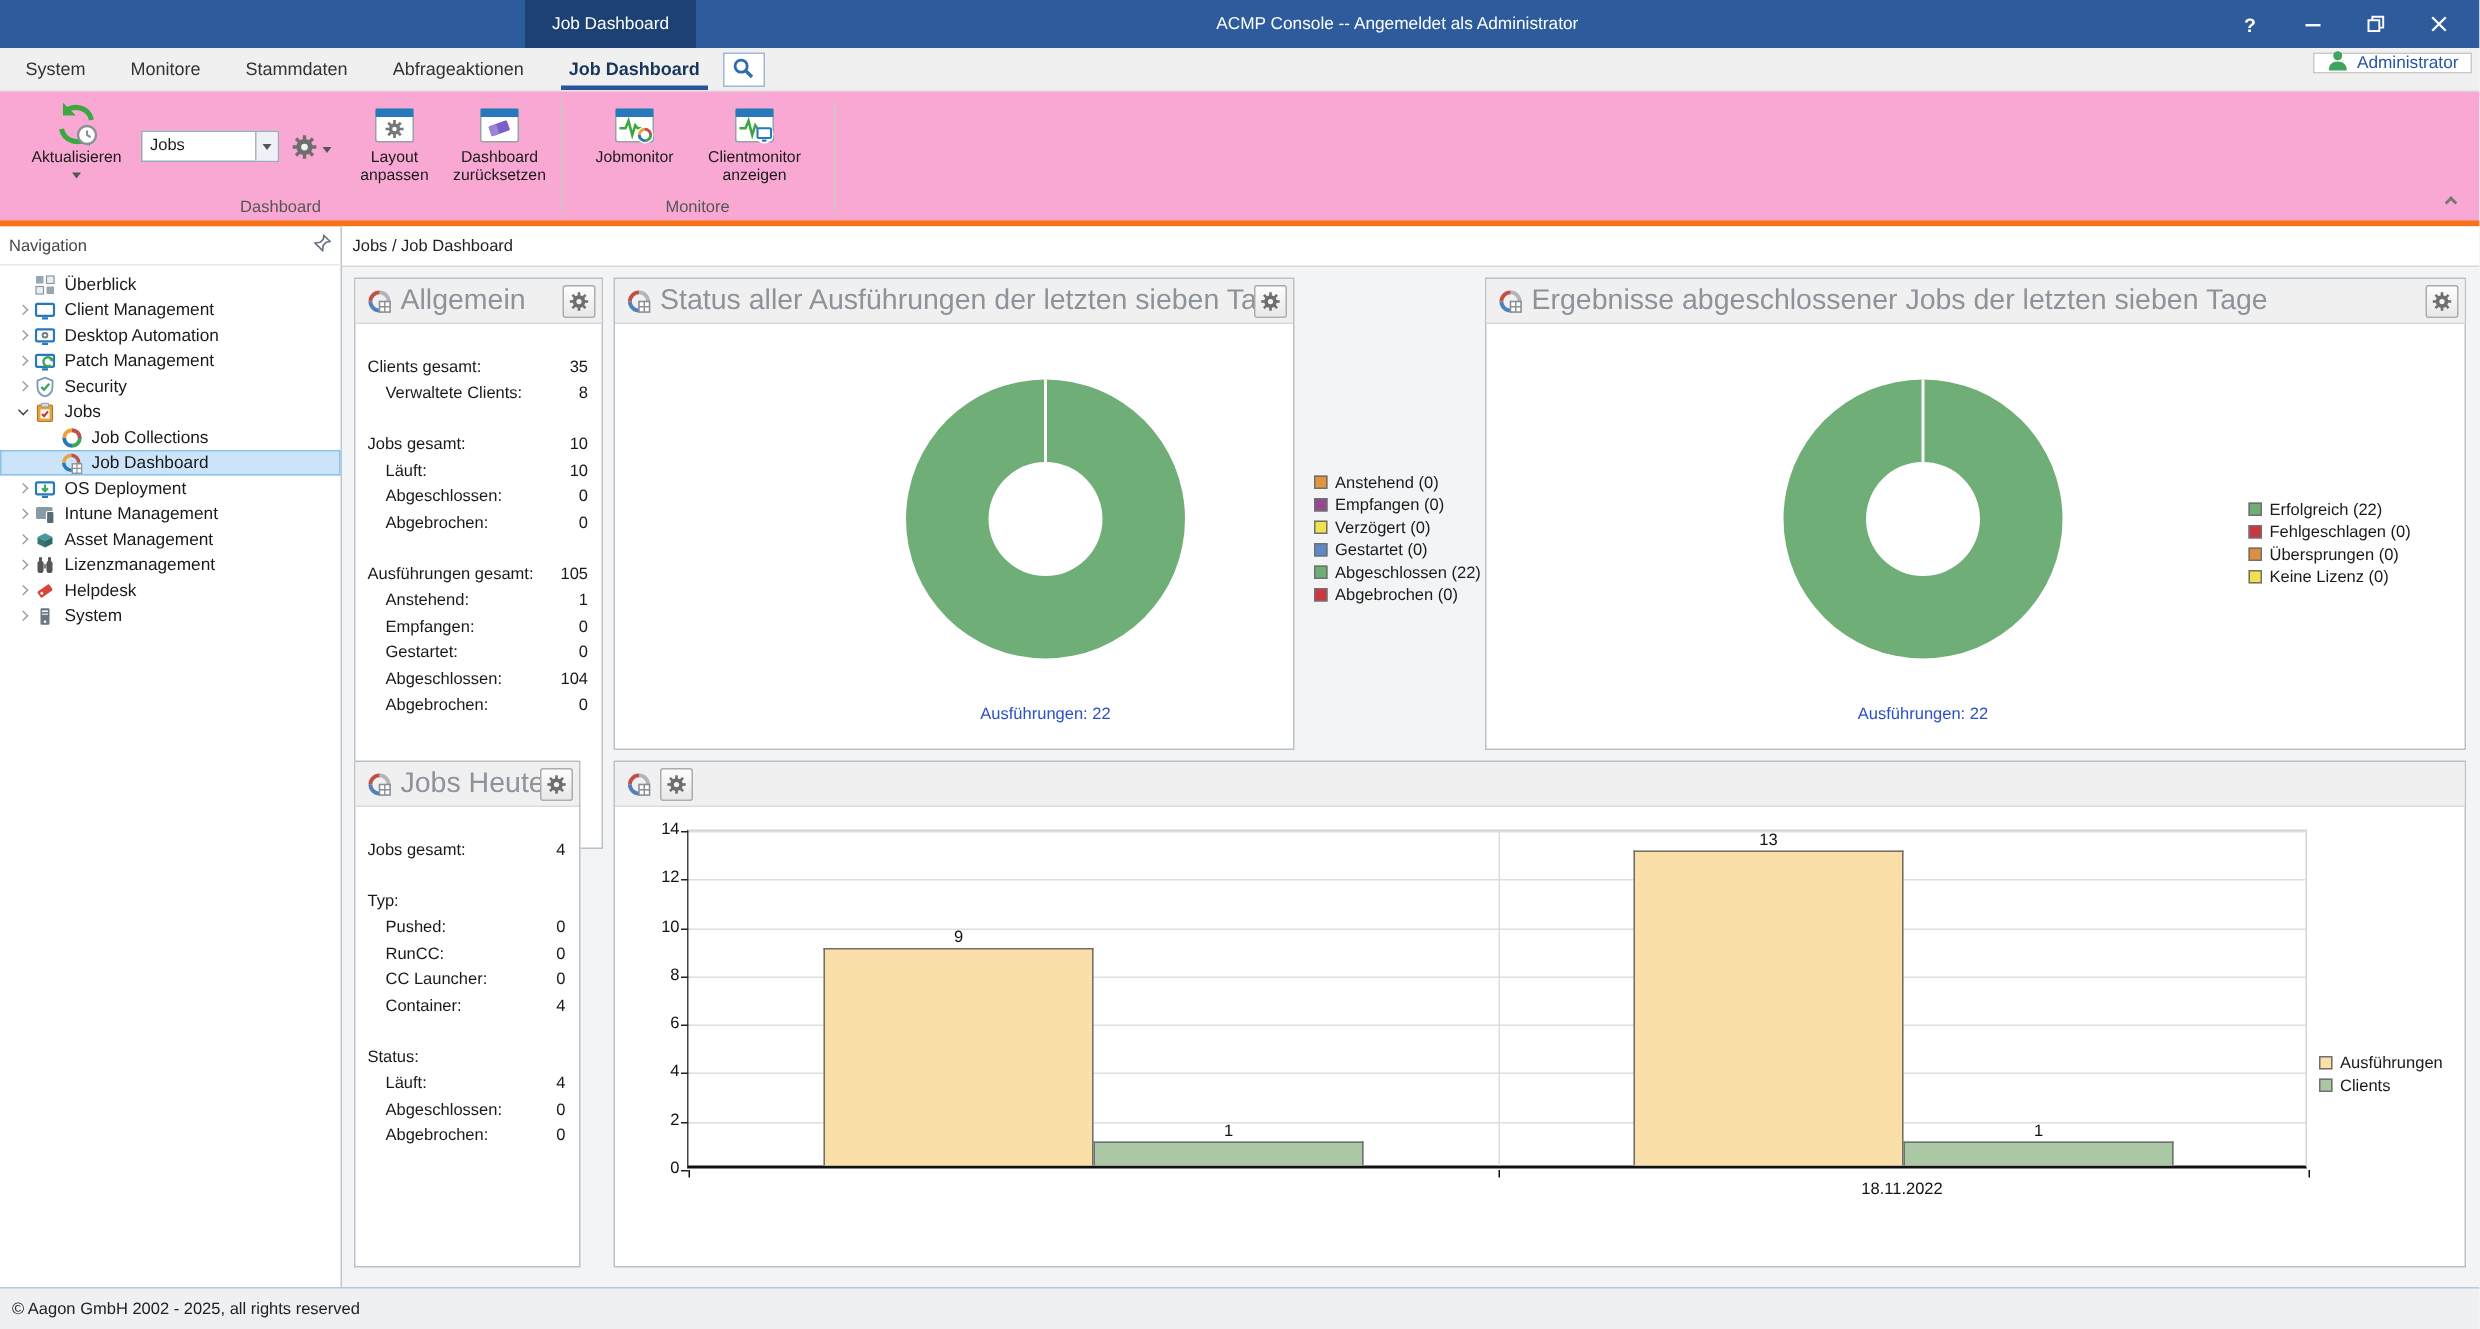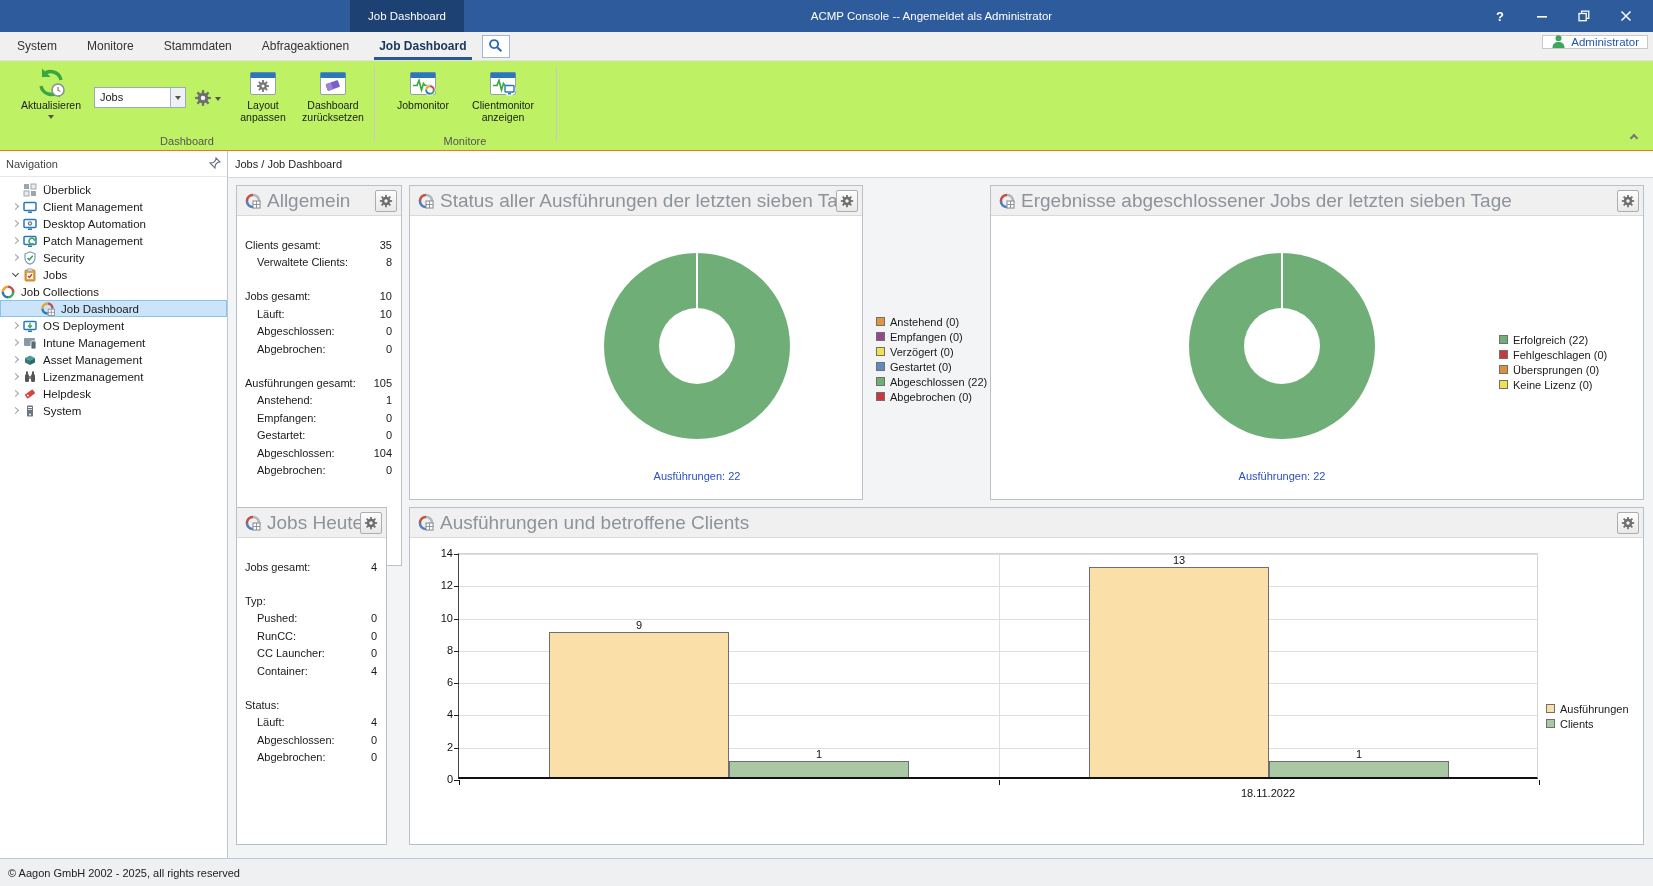--- a/index.html
+++ b/index.html
@@ -17,21 +17,21 @@
   
   .menubar { position:absolute; left:0; top:32px; width:100%; height:29px; background:#f0f0f0; border-bottom:1px solid #e3e3e3; display:flex; align-items:stretch; }
   #menu-items { display:flex; margin-left:2px; }
   .menu-item { position:relative; padding:0 15px; display:flex; align-items:center; font-size:12px; color:#333; cursor:default; }
   .menu-item.active { font-weight:bold; color:#17365d; }
   .menu-item.active::after { content:''; position:absolute; left:10px; right:10px; bottom:0; height:3px; background:#2a5699; }
   .search-btn { width:28px; height:23px; margin-top:3px; border:1px solid #9fb6d4; background:#fff; display:flex; align-items:center; justify-content:center; }
   .user-chip { position:absolute; right:5px; top:3px; height:14px; background:#fff; border:1px solid #c9c9c9; display:flex; align-items:center; gap:5px; padding:0 8px; color:#2456a8; font-size:11.5px; }
 
   
-  .ribbon { position:absolute; left:0; top:61px; width:100%; height:90px; background:#bef264; border-bottom:1px solid #f97316; }
+  .ribbon { position:absolute; left:0; top:61px; width:100%; height:90px; background:#f9a8d4; border-bottom:4px solid #f97316; }
   .rb-big { position:absolute; top:5px; display:flex; flex-direction:column; align-items:center; cursor:default; }
   .rb-icon { height:34px; display:flex; align-items:center; justify-content:center; }
   .rb-label { font-size:10.5px; line-height:11.5px; text-align:center; color:#1a1a1a; }
   .dd-arrow { width:0; height:0; border-left:3px solid transparent; border-right:3px solid transparent; border-top:4px solid #555; display:inline-block; }
   .combo { position:absolute; left:94px; top:26px; width:92px; height:21px; background:#fff; border:1px solid #9daab8; display:flex; }
   .combo-text { flex:1; padding:3px 5px; font-size:11px; }
   .combo-btn { width:15px; border-left:1px solid #aab4c0; background:#eef1f5; display:flex; align-items:center; justify-content:center; }
   .gear-dd { position:absolute; left:194px; top:28px; display:flex; align-items:center; gap:3px; }
   .rb-group-label { position:absolute; bottom:3px; text-align:center; font-size:11px; color:#555; }
   .rb-sep { position:absolute; top:5px; height:75px; width:1px; background:#c9c9c9; }
@@ -340,21 +340,21 @@
             <span class="tree-icon">
               <svg width="14" height="14" viewBox="0 0 14 14">
                 <rect x="2" y="2" width="10" height="11" rx="1" fill="#e8a33d" stroke="#b07820" stroke-width="0.8"></rect>
                 <rect x="4.5" y="0.8" width="5" height="2.6" rx="0.8" fill="#d8d8d8" stroke="#999" stroke-width="0.7"></rect>
                 <rect x="4" y="5" width="6" height="6" fill="#fff"></rect>
                 <path d="M5 8 L6.4 9.4 L9 6.2" stroke="#c0392b" stroke-width="1.4" fill="none"></path>
               </svg>
             </span>
             <span class="tree-label">Jobs</span>
           </div>
-          <div class="tree-row" style="">
+          <div class="tree-row" style="padding-left: 40px;">
             <span class="tree-icon">
               <svg width="14" height="14" viewBox="0 0 14 14">
                 <g fill="none" stroke-width="2.6">
                   <path d="M7 1.7999999999999998 A5.2 5.2 0 0 1 12.2 7" stroke="#c0504d"></path>
                   <path d="M12.2 7 A5.2 5.2 0 0 1 7 12.2" stroke="#3fa45c"></path>
                   <path d="M7 12.2 A5.2 5.2 0 0 1 1.7999999999999998 7" stroke="#2878be"></path>
                   <path d="M1.7999999999999998 7 A5.2 5.2 0 0 1 7 1.7999999999999998" stroke="#e8a33d"></path>
                 </g>
               </svg>
             </span>
@@ -737,21 +737,20 @@
           <span class="panelicon"><svg width="16" height="16" viewBox="0 0 15 15">
                 <g fill="none" stroke-width="2.4">
                   <path d="M7.5 1.8 A5.7 5.7 0 0 1 13.2 7.5" stroke="#b0b6bc"></path>
                   <path d="M13.2 7.5 A5.7 5.7 0 0 1 7.5 13.2" stroke="#6fae77"></path>
                   <path d="M7.5 13.2 A5.7 5.7 0 0 1 1.8 7.5" stroke="#4f81bd"></path>
                   <path d="M1.8 7.5 A5.7 5.7 0 0 1 7.5 1.8" stroke="#c05048"></path>
                 </g>
                 <rect x="7.5" y="7.5" width="6.6" height="6.6" fill="#fff" stroke="#8a9096" stroke-width="1"></rect>
                 <path d="M7.5 10.8 H14.1 M10.8 7.5 V14.1" stroke="#8a9096" stroke-width="0.9"></path>
               </svg></span>
-          <span class="panel-title">Ausführungen und betroffene Clients</span>
           <span class="gearbtn">
               <svg width="14" height="14" viewBox="0 0 16 16">
                 <g stroke="#6e6e6e" stroke-width="2">
                   <line x1="8" y1="1" x2="8" y2="15"></line>
                   <line x1="1" y1="8" x2="15" y2="8"></line>
                   <line x1="3" y1="3" x2="13" y2="13"></line>
                   <line x1="13" y1="3" x2="3" y2="13"></line>
                 </g>
                 <circle cx="8" cy="8" r="4.8" fill="#6e6e6e"></circle>
                 <circle cx="8" cy="8" r="2" fill="#f4f4f4"></circle>

